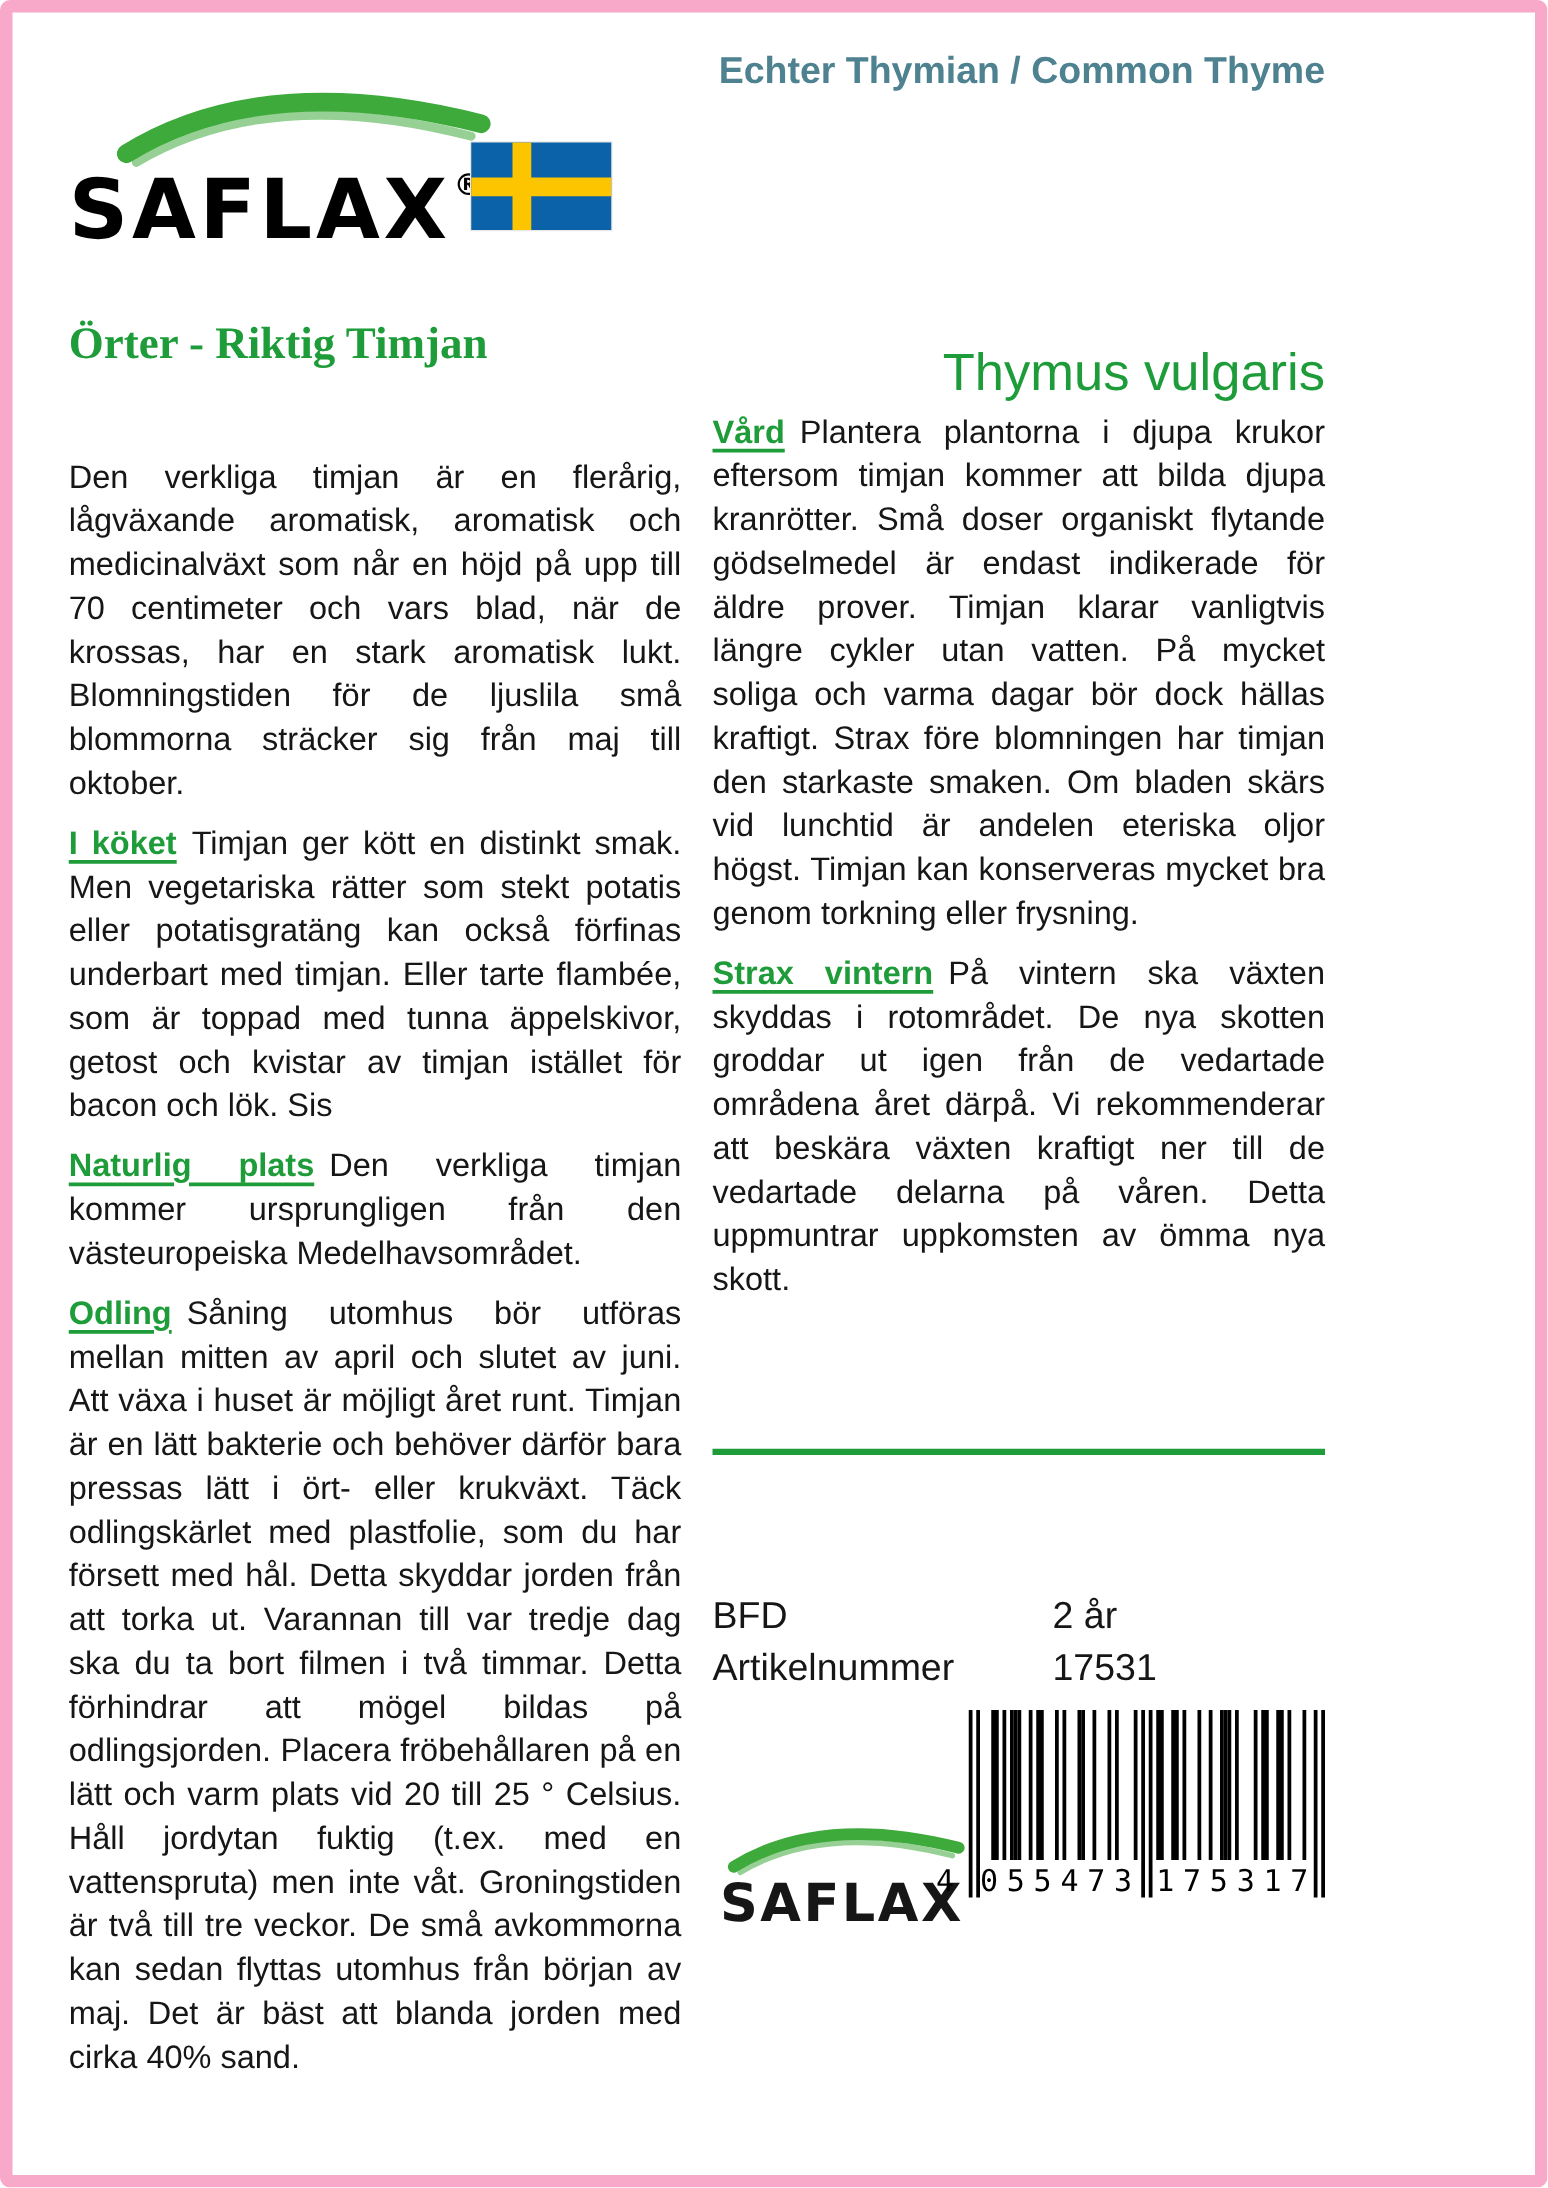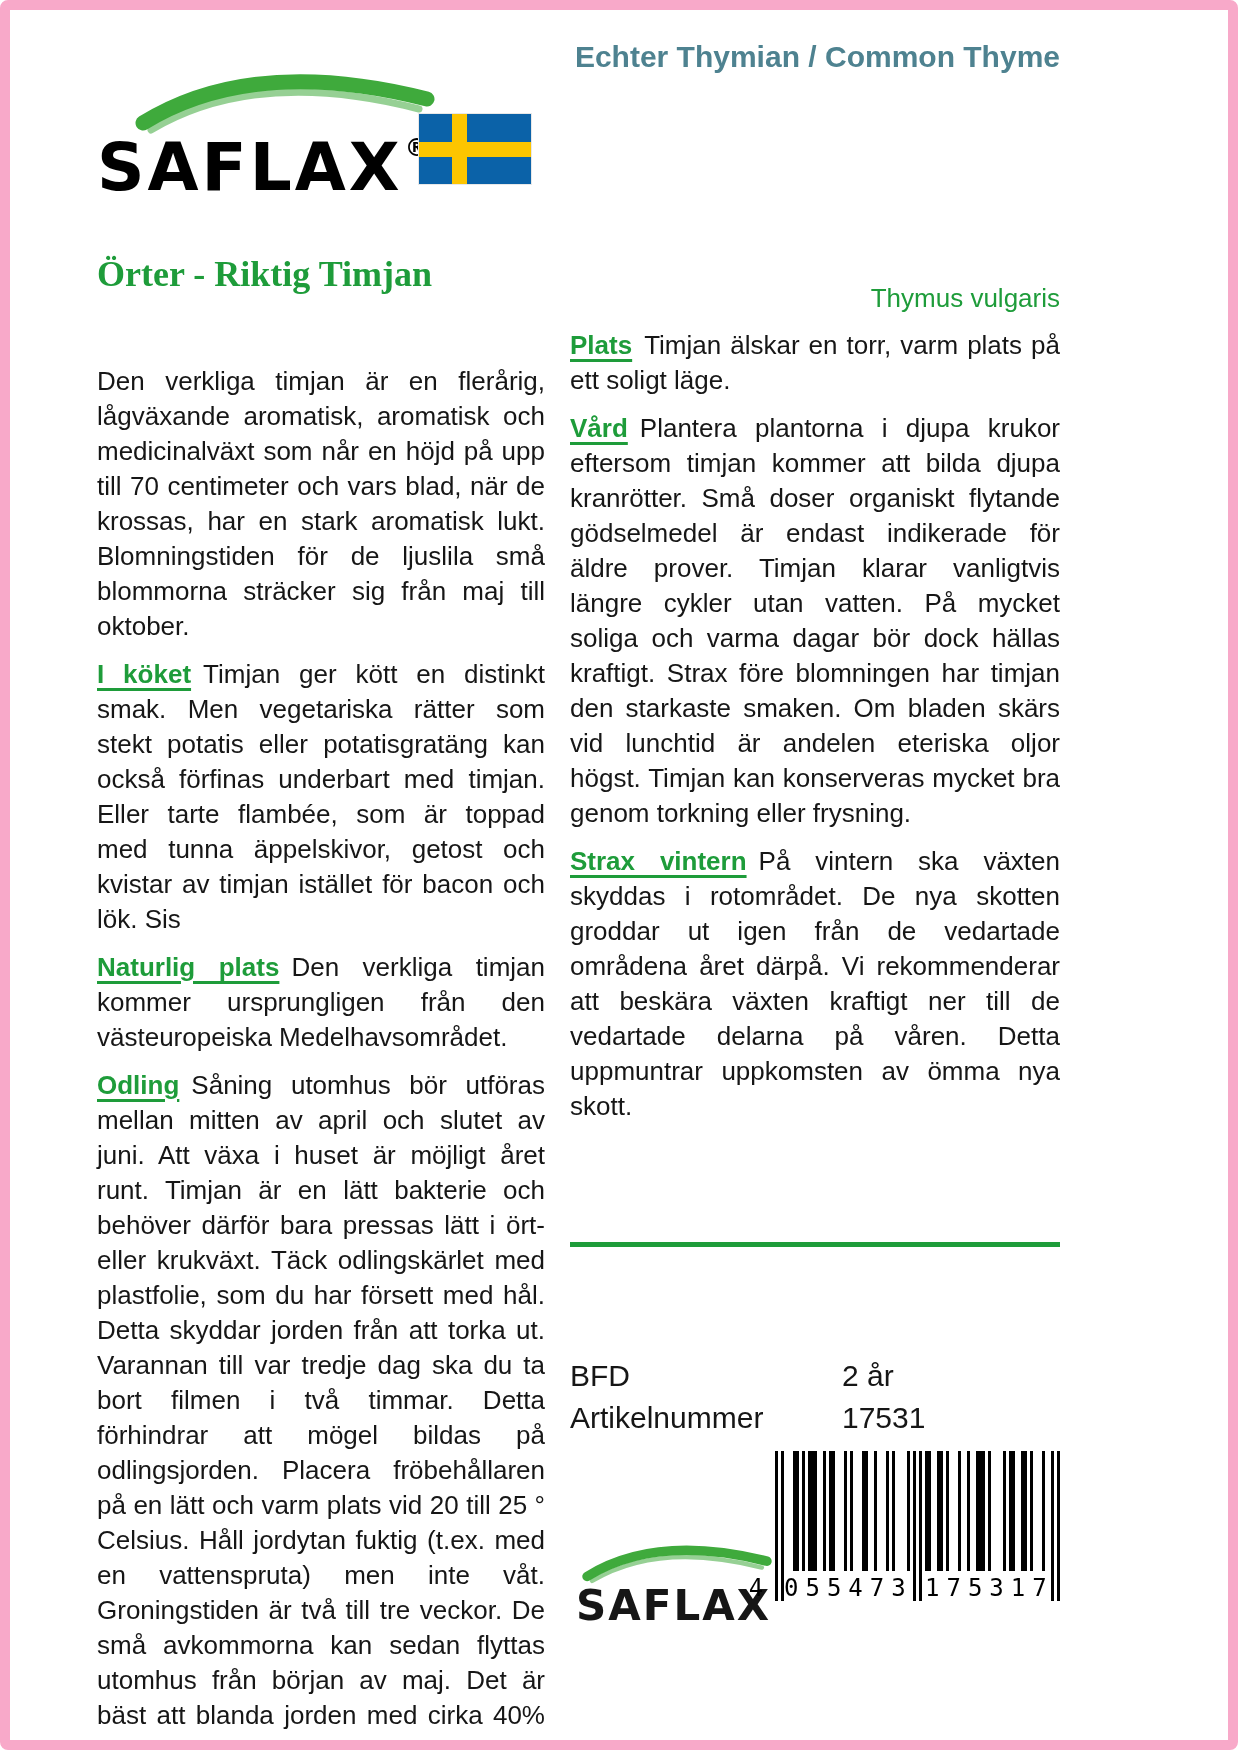--- a/index.html
+++ b/index.html
@@ -4,21 +4,21 @@
 <style>
   * { margin:0; padding:0; box-sizing:border-box; }
   html,body { background:#ffffff; }
   body { font-family:"Liberation Sans", sans-serif; }
 
   .page {
     width:1238px; height:1750px;
     border:10px solid var(--pink,#f8a9c9);
     border-radius:8px;
     background:#fff;
-    position:relative; overflow:hidden;padding-left:42px;
+    position:relative; overflow:hidden;
   }
   .inner { padding:0 168px 0 45px; }
 
   
   .header { position:relative; height:212px; }
   .subtitle {
     position:absolute; top:30px; right:0;
     font-size:30px; font-weight:bold;
     color:var(--teal,#4e8290);
   }
@@ -37,21 +37,21 @@
   .flag .bar-v { position:absolute; left:33px; top:0; width:15px; height:100%; background:var(--flag-yellow,#fdc500); }
   .flag .bar-h { position:absolute; left:0; top:28px; width:100%; height:15px; background:var(--flag-yellow,#fdc500); }
 
   
   .columns { display:flex; gap:25px; margin-top:14px; }
   .col { width:490px; font-size:26px; line-height:35px; text-align:justify;
          color:#161616; hyphens:auto; }
   .col p { margin-bottom:13px; }
   .title { color:var(--green,#1e9c3a); font-size:36px; font-weight:bold;
            margin:16px 0 68px; line-height:44px; text-align:left;font-family:Liberation Serif, serif; }
-  .latin { color:var(--green,#1e9c3a); font-size:26px; font-weight:normal;
+  .latin { color:var(--green,#1e9c3a); font-size:42px; font-weight:normal;
            text-align:right; margin:42px 0 10px; line-height:40px; }
   .sec-head {
     color:var(--green,#1e9c3a); font-weight:bold;
     text-decoration:underline; text-decoration-thickness:2.5px; text-underline-offset:5px;
     margin-right:12px; white-space:nowrap;
   }
 
   
   .divider { height:5px; background:var(--green,#1e9c3a); margin-top:118px; }
   .meta { margin-top:108px; }
@@ -105,21 +105,20 @@
         <p><span class="sec-head">I köket</span><span>Timjan ger kött en distinkt smak. Men vegetariska rätter som stekt potatis eller potatisgratäng kan också förfinas underbart med timjan. Eller tarte flambée, som är toppad med tunna äppelskivor, getost och kvistar av timjan istället för bacon och lök. Sis</span></p>
 
         <p><span class="sec-head">Naturlig plats</span><span>Den verkliga timjan kommer ursprungligen från den västeuropeiska Medelhavsområdet.</span></p>
 
         <p><span class="sec-head">Odling</span><span>Såning utomhus bör utföras mellan mitten av april och slutet av juni. Att växa i huset är möjligt året runt. Timjan är en lätt bakterie och behöver därför bara pressas lätt i ört- eller krukväxt. Täck odlingskärlet med plastfolie, som du har försett med hål. Detta skyddar jorden från att torka ut. Varannan till var tredje dag ska du ta bort filmen i två timmar. Detta förhindrar att mögel bildas på odlingsjorden. Placera fröbehållaren på en lätt och varm plats vid 20 till 25 ° Celsius. Håll jordytan fuktig (t.ex. med en vattenspruta) men inte våt. Groningstiden är två till tre veckor. De små avkommorna kan sedan flyttas utomhus från början av maj. Det är bäst att blanda jorden med cirka 40% sand.</span></p>
       </div>
 
       <div class="col">
         <h2 class="latin">Thymus vulgaris</h2>
 
-        <p><span class="sec-head">Plats</span><span>Timjan älskar en torr, varm plats på ett soligt läge.</span></p>
 
         <p><span class="sec-head">Vård</span><span>Plantera plantorna i djupa krukor eftersom timjan kommer att bilda djupa kranrötter. Små doser organiskt flytande gödselmedel är endast indikerade för äldre prover. Timjan klarar vanligtvis längre cykler utan vatten. På mycket soliga och varma dagar bör dock hällas kraftigt. Strax före blomningen har timjan den starkaste smaken. Om bladen skärs vid lunchtid är andelen eteriska oljor högst. Timjan kan konserveras mycket bra genom torkning eller frysning.</span></p>
 
         <p><span class="sec-head">Strax vintern</span><span>På vintern ska växten skyddas i rotområdet. De nya skotten groddar ut igen från de vedartade områdena året därpå. Vi rekommenderar att beskära växten kraftigt ner till de vedartade delarna på våren. Detta uppmuntrar uppkomsten av ömma nya skott.</span></p>
 
         <div class="divider"></div>
 
         <div class="meta">
           <div class="meta-row">
             <span>BFD</span>

